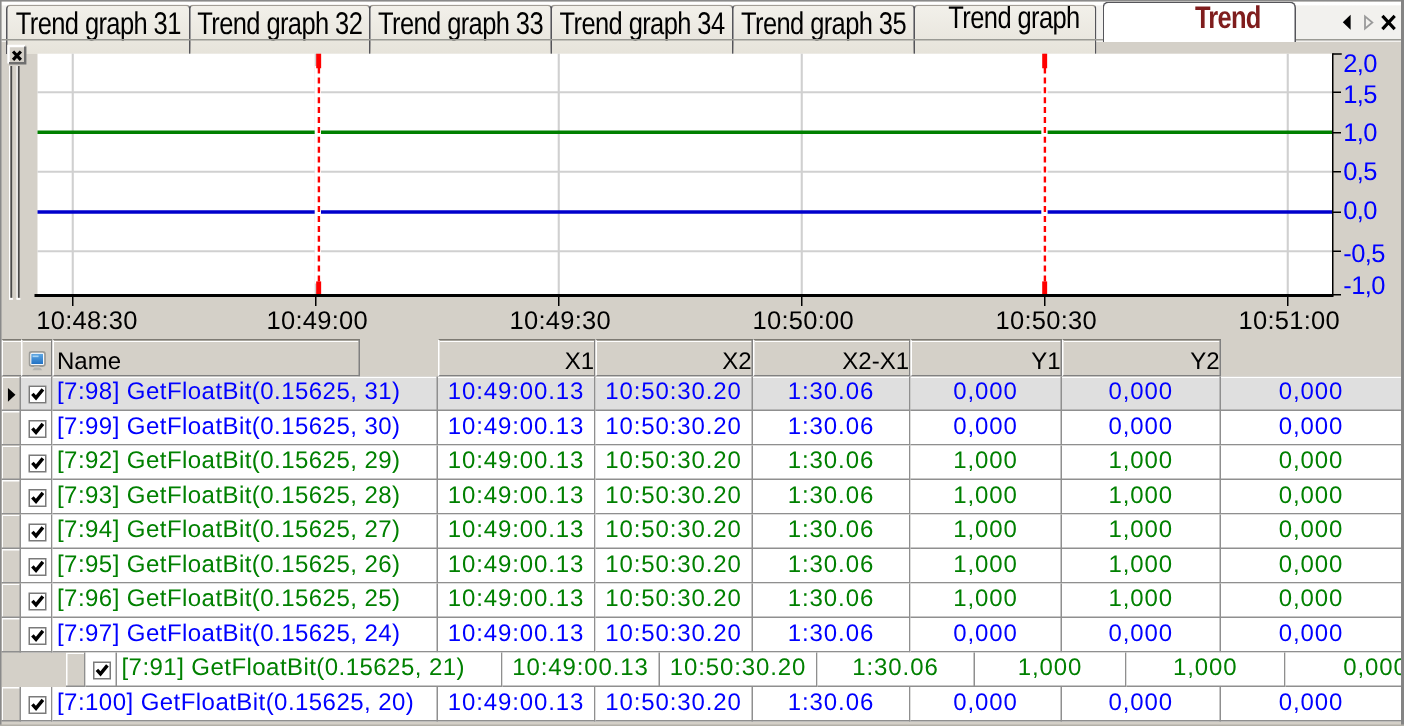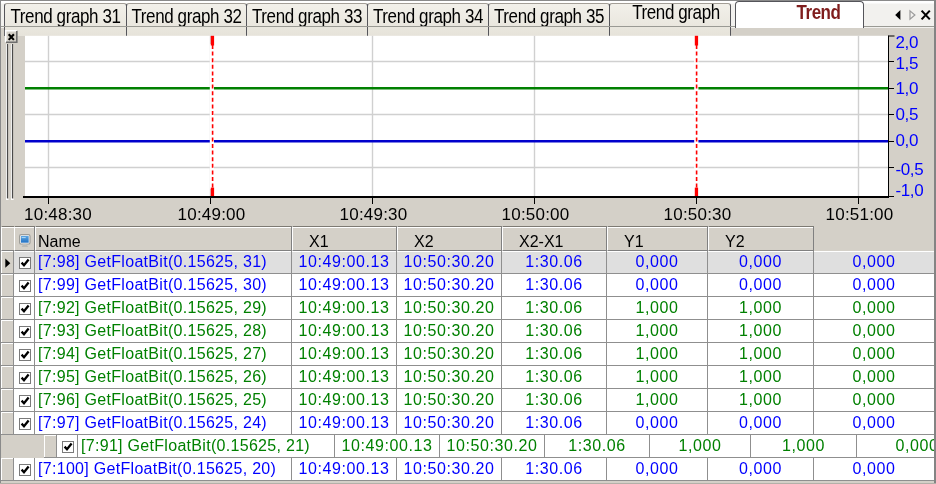--- a/index.html
+++ b/index.html
@@ -18,21 +18,21 @@
     border:1px solid #55555a;border-top-color:#a39e96;border-bottom:none;border-radius:3px 3px 0 0;
     font-size:17px;letter-spacing:-0.4px;color:#000;text-align:center;line-height:26px;box-sizing:border-box;z-index:0;overflow:hidden;}
   .tabsel{position:absolute;top:1px;height:27px;background:#ffffff;
     border:1px solid #55555a;border-bottom:none;border-radius:4px 4px 0 0;
     font-size:17px;font-weight:bold;color:#7f1d1d;text-align:center;line-height:29px;letter-spacing:-0.5px;box-sizing:border-box;z-index:2;overflow:hidden;padding-left:38px;}
   .tab i,.tabsel i{display:inline-block;transform:scaleY(1.23);transform-origin:50% 60%;font-style:normal;}
   
   .hcell{position:absolute;top:0;height:25px;box-sizing:border-box;background:#d4d0c8;
     border-top:1px solid #7d7a73;border-left:1px solid #fff;
     border-right:1px solid #808080;border-bottom:1px solid #808080;box-shadow:inset 0 1px 0 #ffffff;
-    font-size:16px;line-height:29px;text-align:left;color:#000;overflow:hidden;padding-left:16px;}
+    font-size:16px;line-height:29px;text-align:right;color:#000;overflow:hidden;padding-left:16px;}
   .row{position:absolute;left:0;width:934px;height:40px;}
   .cell{position:absolute;top:0;height:23px;box-sizing:border-box;background:#fff;
     border-right:1px solid #8f8f8f;border-bottom:1px solid #8f8f8f;box-shadow:inset 0 1px 0 #ffffff;
     font-size:16px;line-height:22px;white-space:nowrap;overflow:hidden;}
   .c0{left:0;width:13px;background:#d4d0c8;box-shadow:inset 1px 1px 0 #ffffff;}
   .c1{left:13px;width:21px;}
   .c2{left:34px;width:257px;padding-left:3px;letter-spacing:0.3px;}
   .c3{left:291px;width:105px;text-align:center;letter-spacing:0.6px;}
   .c4{left:396px;width:105px;text-align:center;letter-spacing:0.6px;}
   .c5{left:501px;width:105px;text-align:center;letter-spacing:0.6px;}
@@ -164,21 +164,21 @@
               <stop offset="1" stop-color="#2272c4"></stop>
         </linearGradient>
           </defs>
         <rect x="0.6" y="0.6" width="10.4" height="9.4" rx="1.6" fill="#ffffff" stroke="#9c9c98" stroke-width="1.2"></rect>
         <rect x="1.9" y="1.9" width="7.8" height="6.8" fill="url(#scr)"></rect>
         <rect x="2.7" y="3" width="4" height="1.1" fill="#a6d4f4"></rect>
         <rect x="3.8" y="10.2" width="3.6" height="1.1" fill="#c4c4c0"></rect>
         <path d="M2.6,12.8 h6.6 l-1.1,-1.5 h-4.4 Z" fill="#b4b4b0"></path>
       </svg>
     </div>
-    <div class="hcell" style="left:34px;width:257px;text-align:left;padding-left:2px;">Name</div>
+    <div class="hcell" style="left:34px;width:205px;text-align:left;padding-left:2px;">Name</div>
     <div class="hcell" style="left:291px;width:105px;">X1</div>
     <div class="hcell" style="left:396px;width:105px;">X2</div>
     <div class="hcell" style="left:501px;width:105px;">X2-X1</div>
     <div class="hcell" style="left:606px;width:101px;">Y1</div>
     <div class="hcell" style="left:707px;width:106px;">Y2</div>
   </div>
   <div id="rows" class="abs" style="left:1px;top:251px;width:933px;height:233px;">
       <div class="row sel" style="top:0px;">
         <div class="cell c0" style="background:#d4d0c8;"><svg width="13" height="23">
             <path d="M4.3,7.6 L4.3,16.8 L9.3,12.2 Z" fill="#000"></path>

